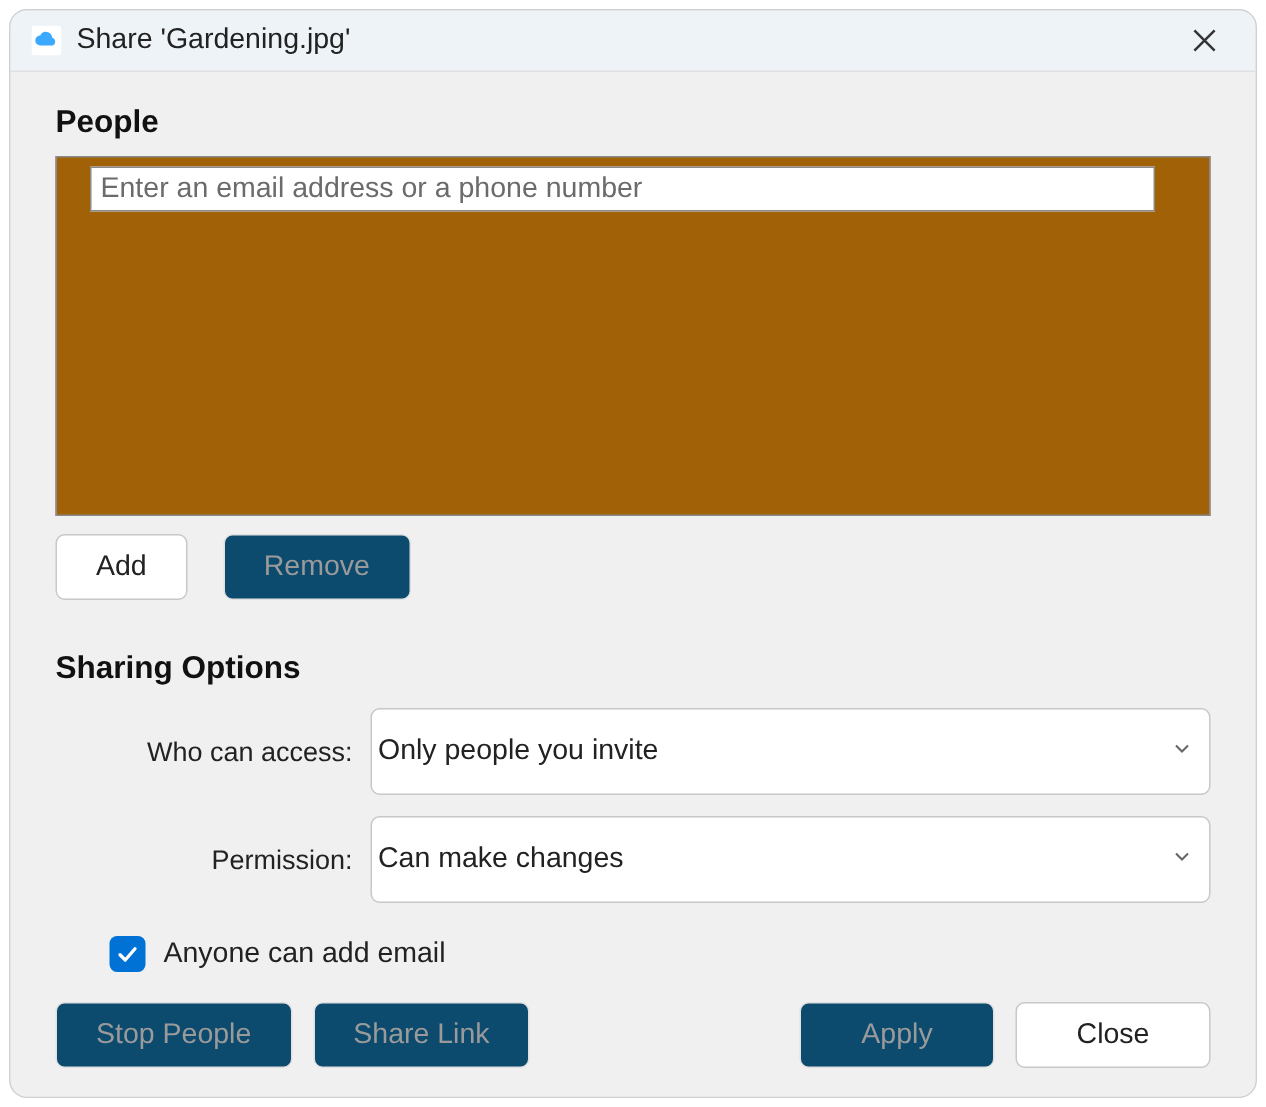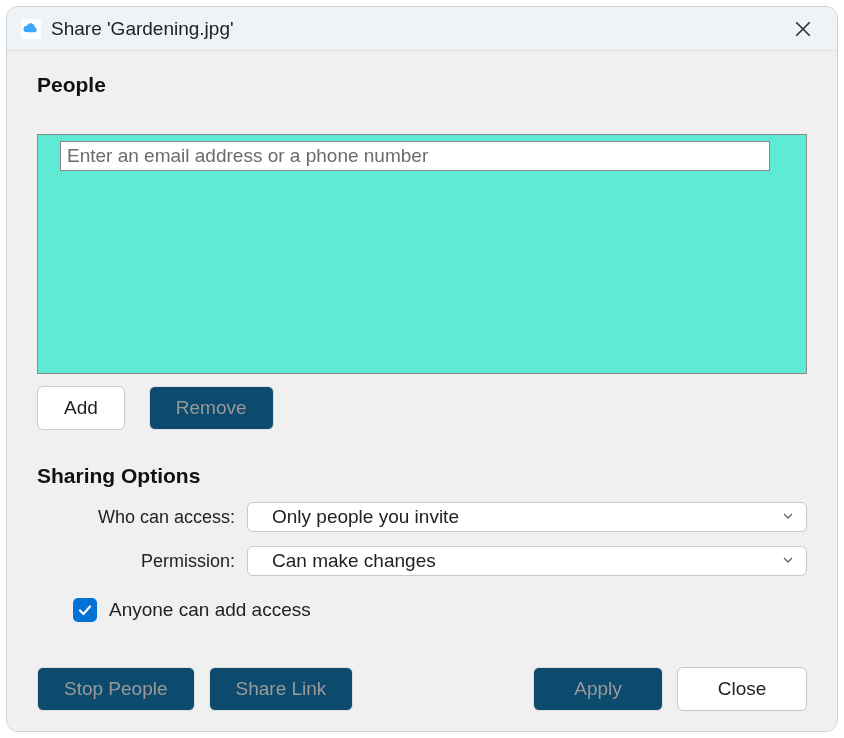--- a/index.html
+++ b/index.html
@@ -62,27 +62,26 @@
       flex-direction: column;
       background: #f0f0f0;
     }
     .section-heading {
       font-weight: 700;
       font-size: 21px;
       color: #111;
       margin-bottom: 10px;
     }
     .people-box {
-      background: #5eead4;
+      background: #a16207;
       border: 1px solid #8a8a8a;
       height: 240px;
       padding: 6px 22px;
       display: flex;
       flex-direction: column;
-      margin-top: 27px;
     }
     .people-input {
       width: 710px;
       height: 30px;
       border: 1px solid #8a8a8a;
       font-size: 19px;
       padding: 2px 6px;
       color: #111;
       outline: none;
       font-family: inherit;
@@ -129,24 +128,24 @@
       font-size: 18px;
       color: #222;
       padding-right: 12px;
     }
     .select-wrap {
       flex: 1;
       position: relative;
       background: #ffffff;
       border: 1px solid #c8c8c8;
       border-radius: 6px;
-      height: 30px;
-      display: flex;
-      align-items: center;
-      padding: 0 36px 0 24px;
+      height: 58px;
+      display: flex;
+      align-items: center;
+      padding: 0 36px 0 4px;
       cursor: pointer;
     }
     .select-value {
       font-size: 19px;
       color: #222;
     }
     .select-chevron {
       position: absolute;
       right: 12px;
       top: 50%;
@@ -247,21 +246,21 @@
           </span>
         </div>
       </div>
 
       <div class="checkbox-row">
         <div class="checkbox">
           <svg viewBox="0 0 16 16">
               <path d="M3 8.5 L6.5 12 L13 4.5" stroke="#ffffff" stroke-width="2.2" fill="none" stroke-linecap="round" stroke-linejoin="round"></path>
             </svg>
         </div>
-        <div class="checkbox-label">Anyone can add access</div>
+        <div class="checkbox-label">Anyone can add email</div>
       </div>
     </div>
 
     <div class="footer">
       <button class="btn disabled">Stop People</button>
       <button class="btn disabled">Share Link</button>
       <div class="spacer"></div>
       <button class="btn disabled">Apply</button>
       <button class="btn">Close</button>
     </div>

